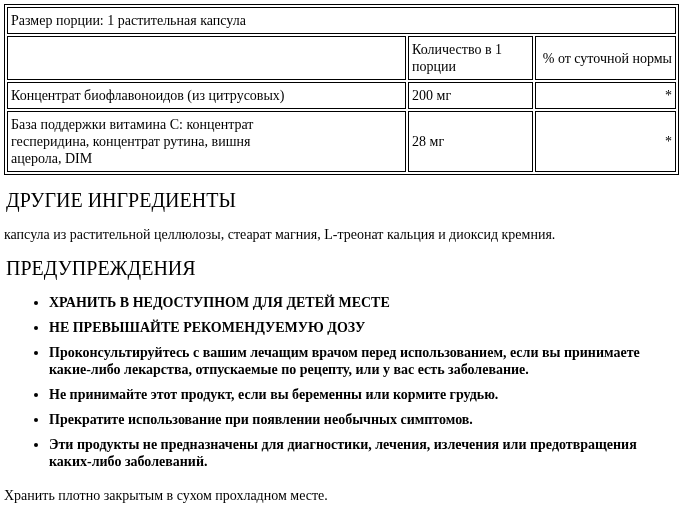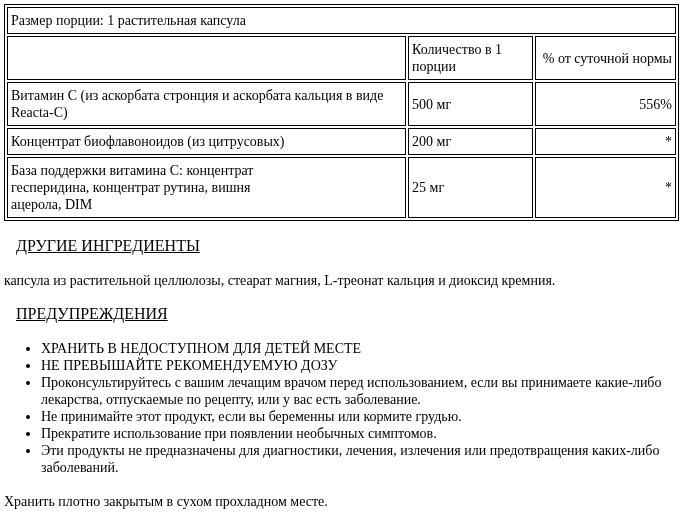--- a/index.html
+++ b/index.html
@@ -34,69 +34,64 @@
     line-height: 17px;
   }
   td.c1 { width: 398px; }
   td.c2 { width: 118px; margin-top: 36px; }
   td.c3 { width: 135px; text-align: right; }
   td.prewrap { white-space: pre-line; line-height: 16px; padding-top: 2px; padding-bottom: 2px; margin-left: 26px; }
   td.empty-head { height: 18px; }
 
   
   .section-heading {
-    font-size: 16px;
+    font-size: 20px;
     line-height: 18px;
-    margin: 16px 0 17px 12px;
+    margin: 16px 0 17px 2px;
     font-weight: normal;
-    text-decoration: underline;
   }
   p.body-text {
     margin: 16px 0;
   }
   ul.warnings {
     margin: 13px 0 16px 0;
     padding-left: 37px;
   }
   ul.warnings li {
-    margin: 0;
+    margin: 8px;
     padding: 0;
+    font-weight: bold;
   }
   p.storage {
     margin: 17px 0 0 0;
   }
 </style>
 </head>
 <body>
 
 <table class="facts">
   <tbody>
     <tr>
       <td colspan="3">Размер порции: 1 растительная капсула</td>
     </tr>
     <tr>
       <td class="c1 empty-head"></td>
       <td class="c2">Количество в 1 порции</td>
       <td class="c3">% от суточной нормы</td>
     </tr>
     <tr>
-      <td class="c1">Витамин C (из аскорбата стронция и аскорбата кальция в виде Reacta-C)</td>
-      <td class="c2">500 мг</td>
-      <td class="c3">556%</td>
-    </tr>
-    <tr>
       <td class="c1">Концентрат биофлавоноидов (из цитрусовых)</td>
       <td class="c2">200 мг</td>
       <td class="c3">*</td>
     </tr>
     <tr>
       <td class="c1 prewrap">База поддержки витамина C: концентрат
 гесперидина, концентрат рутина, вишня
 ацерола, DIM</td>
-      <td class="c2">25 мг</td>
+      <td class="c2">28 мг</td>
       <td class="c3">*</td>
     </tr>
   </tbody>
 </table>
 
 <p class="section-heading">ДРУГИЕ ИНГРЕДИЕНТЫ</p>
 
 <p class="body-text">капсула из растительной целлюлозы, стеарат магния, L-треонат кальция и диоксид кремния.</p>
 
 <p class="section-heading">ПРЕДУПРЕЖДЕНИЯ</p>

